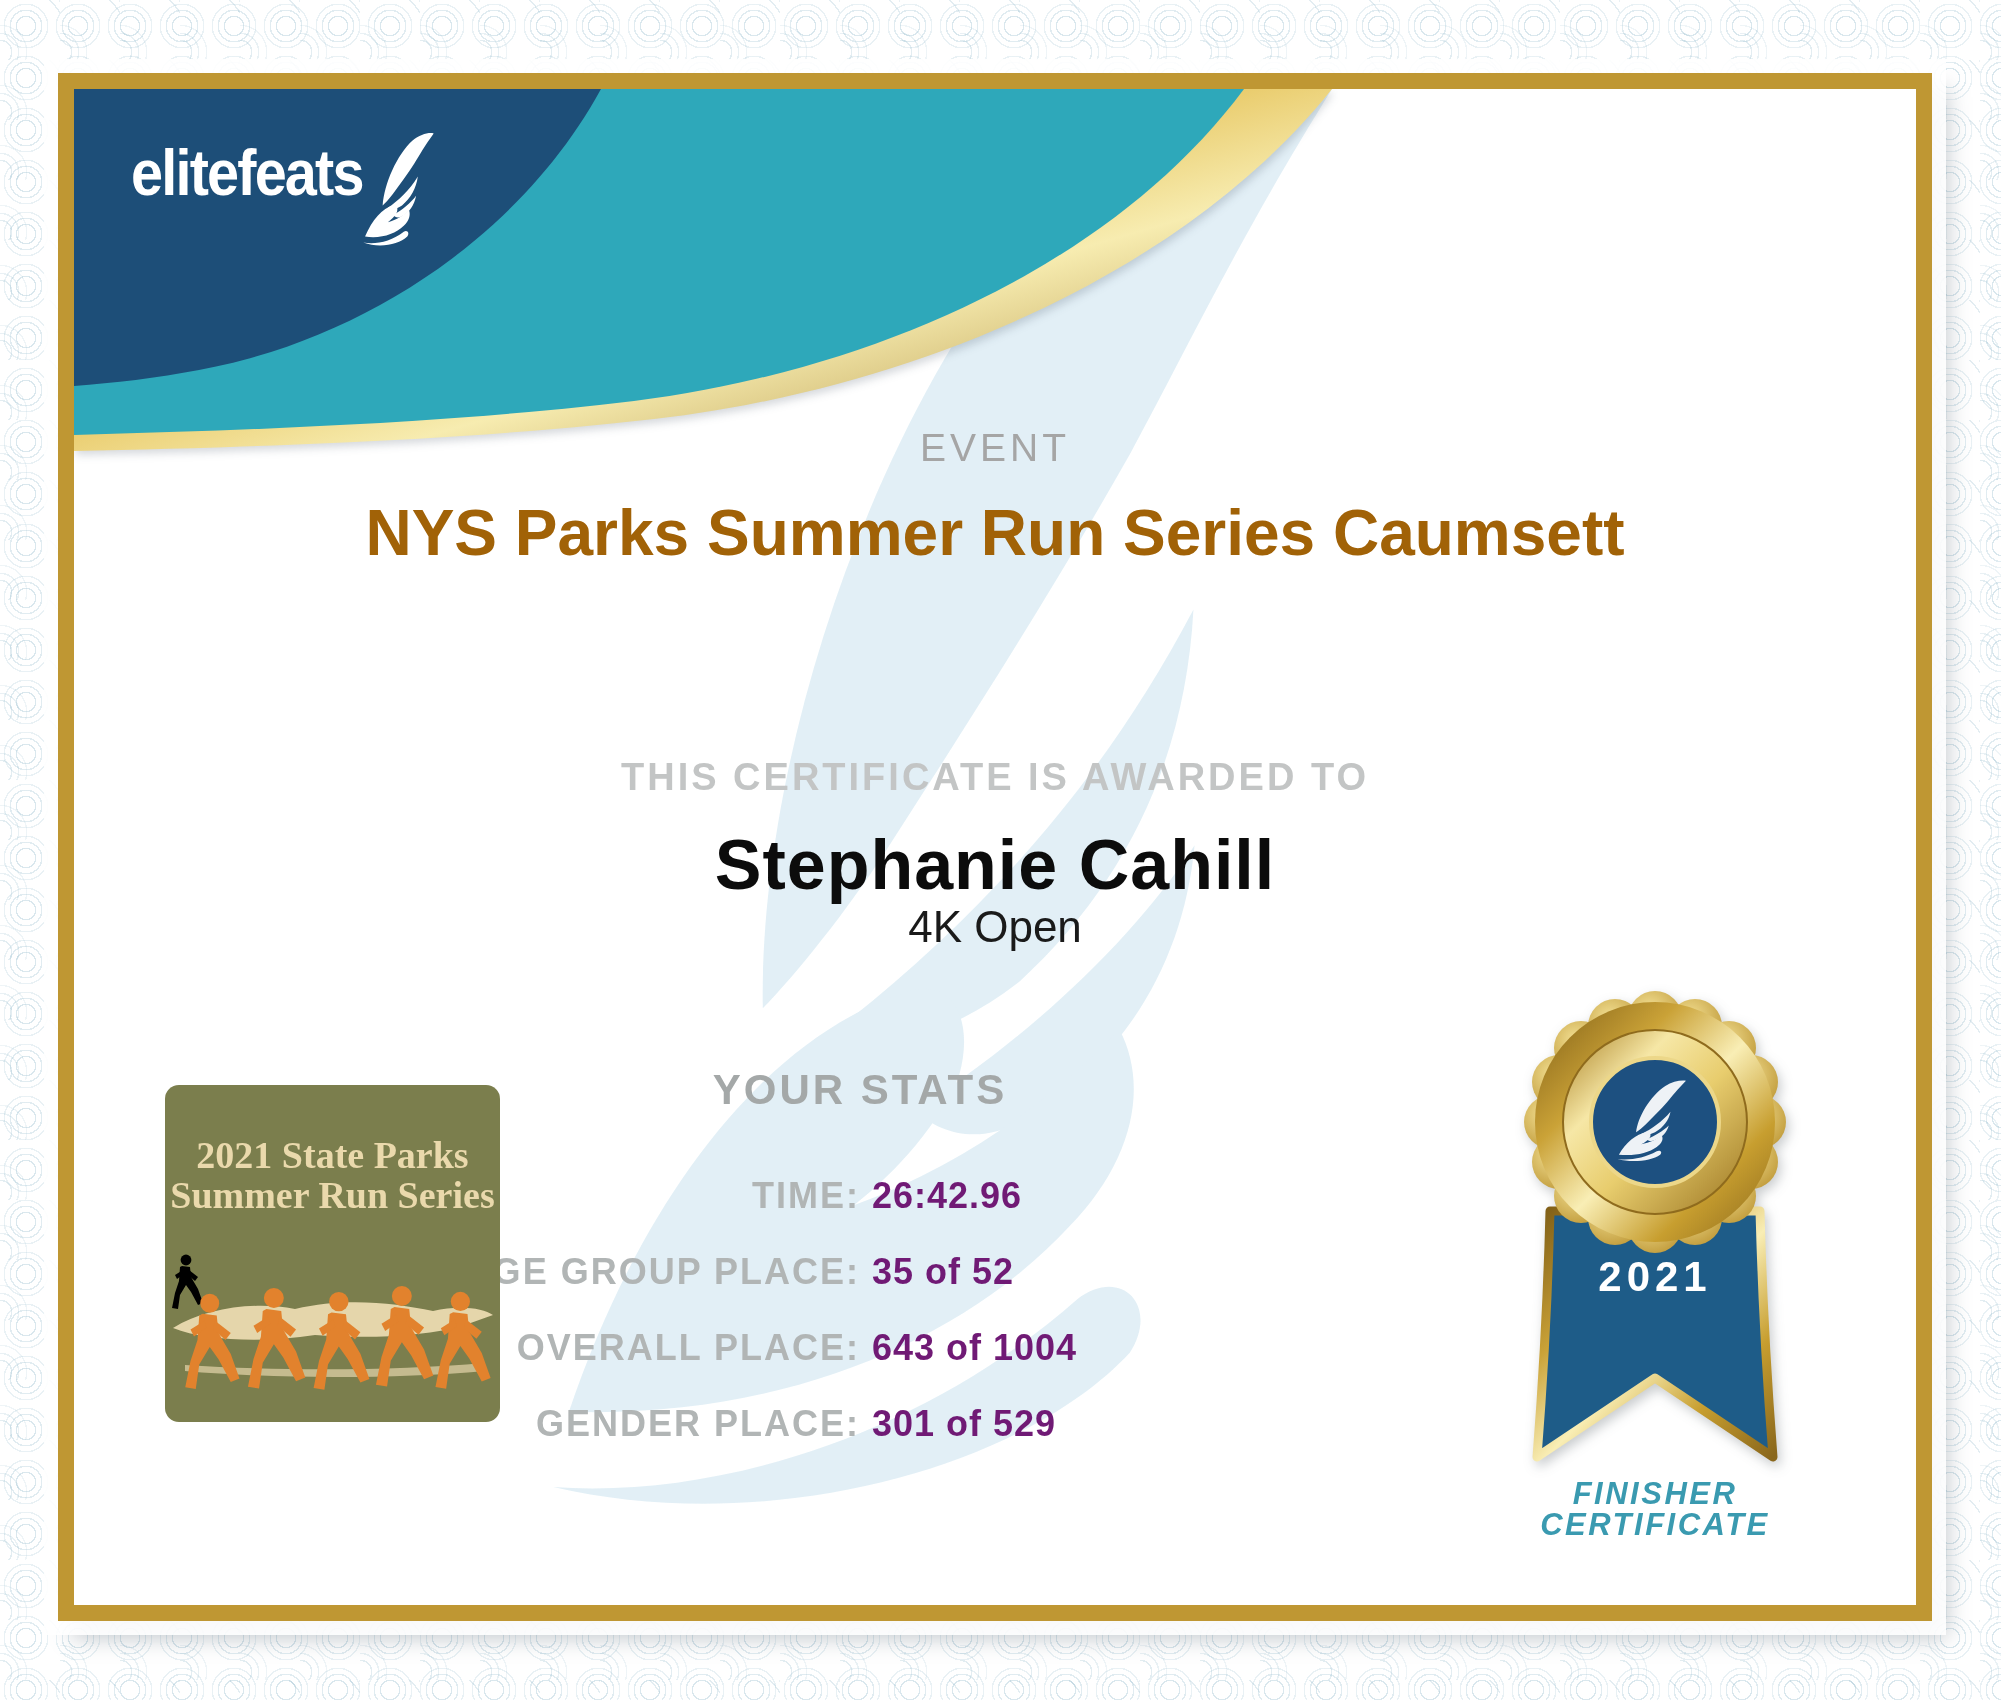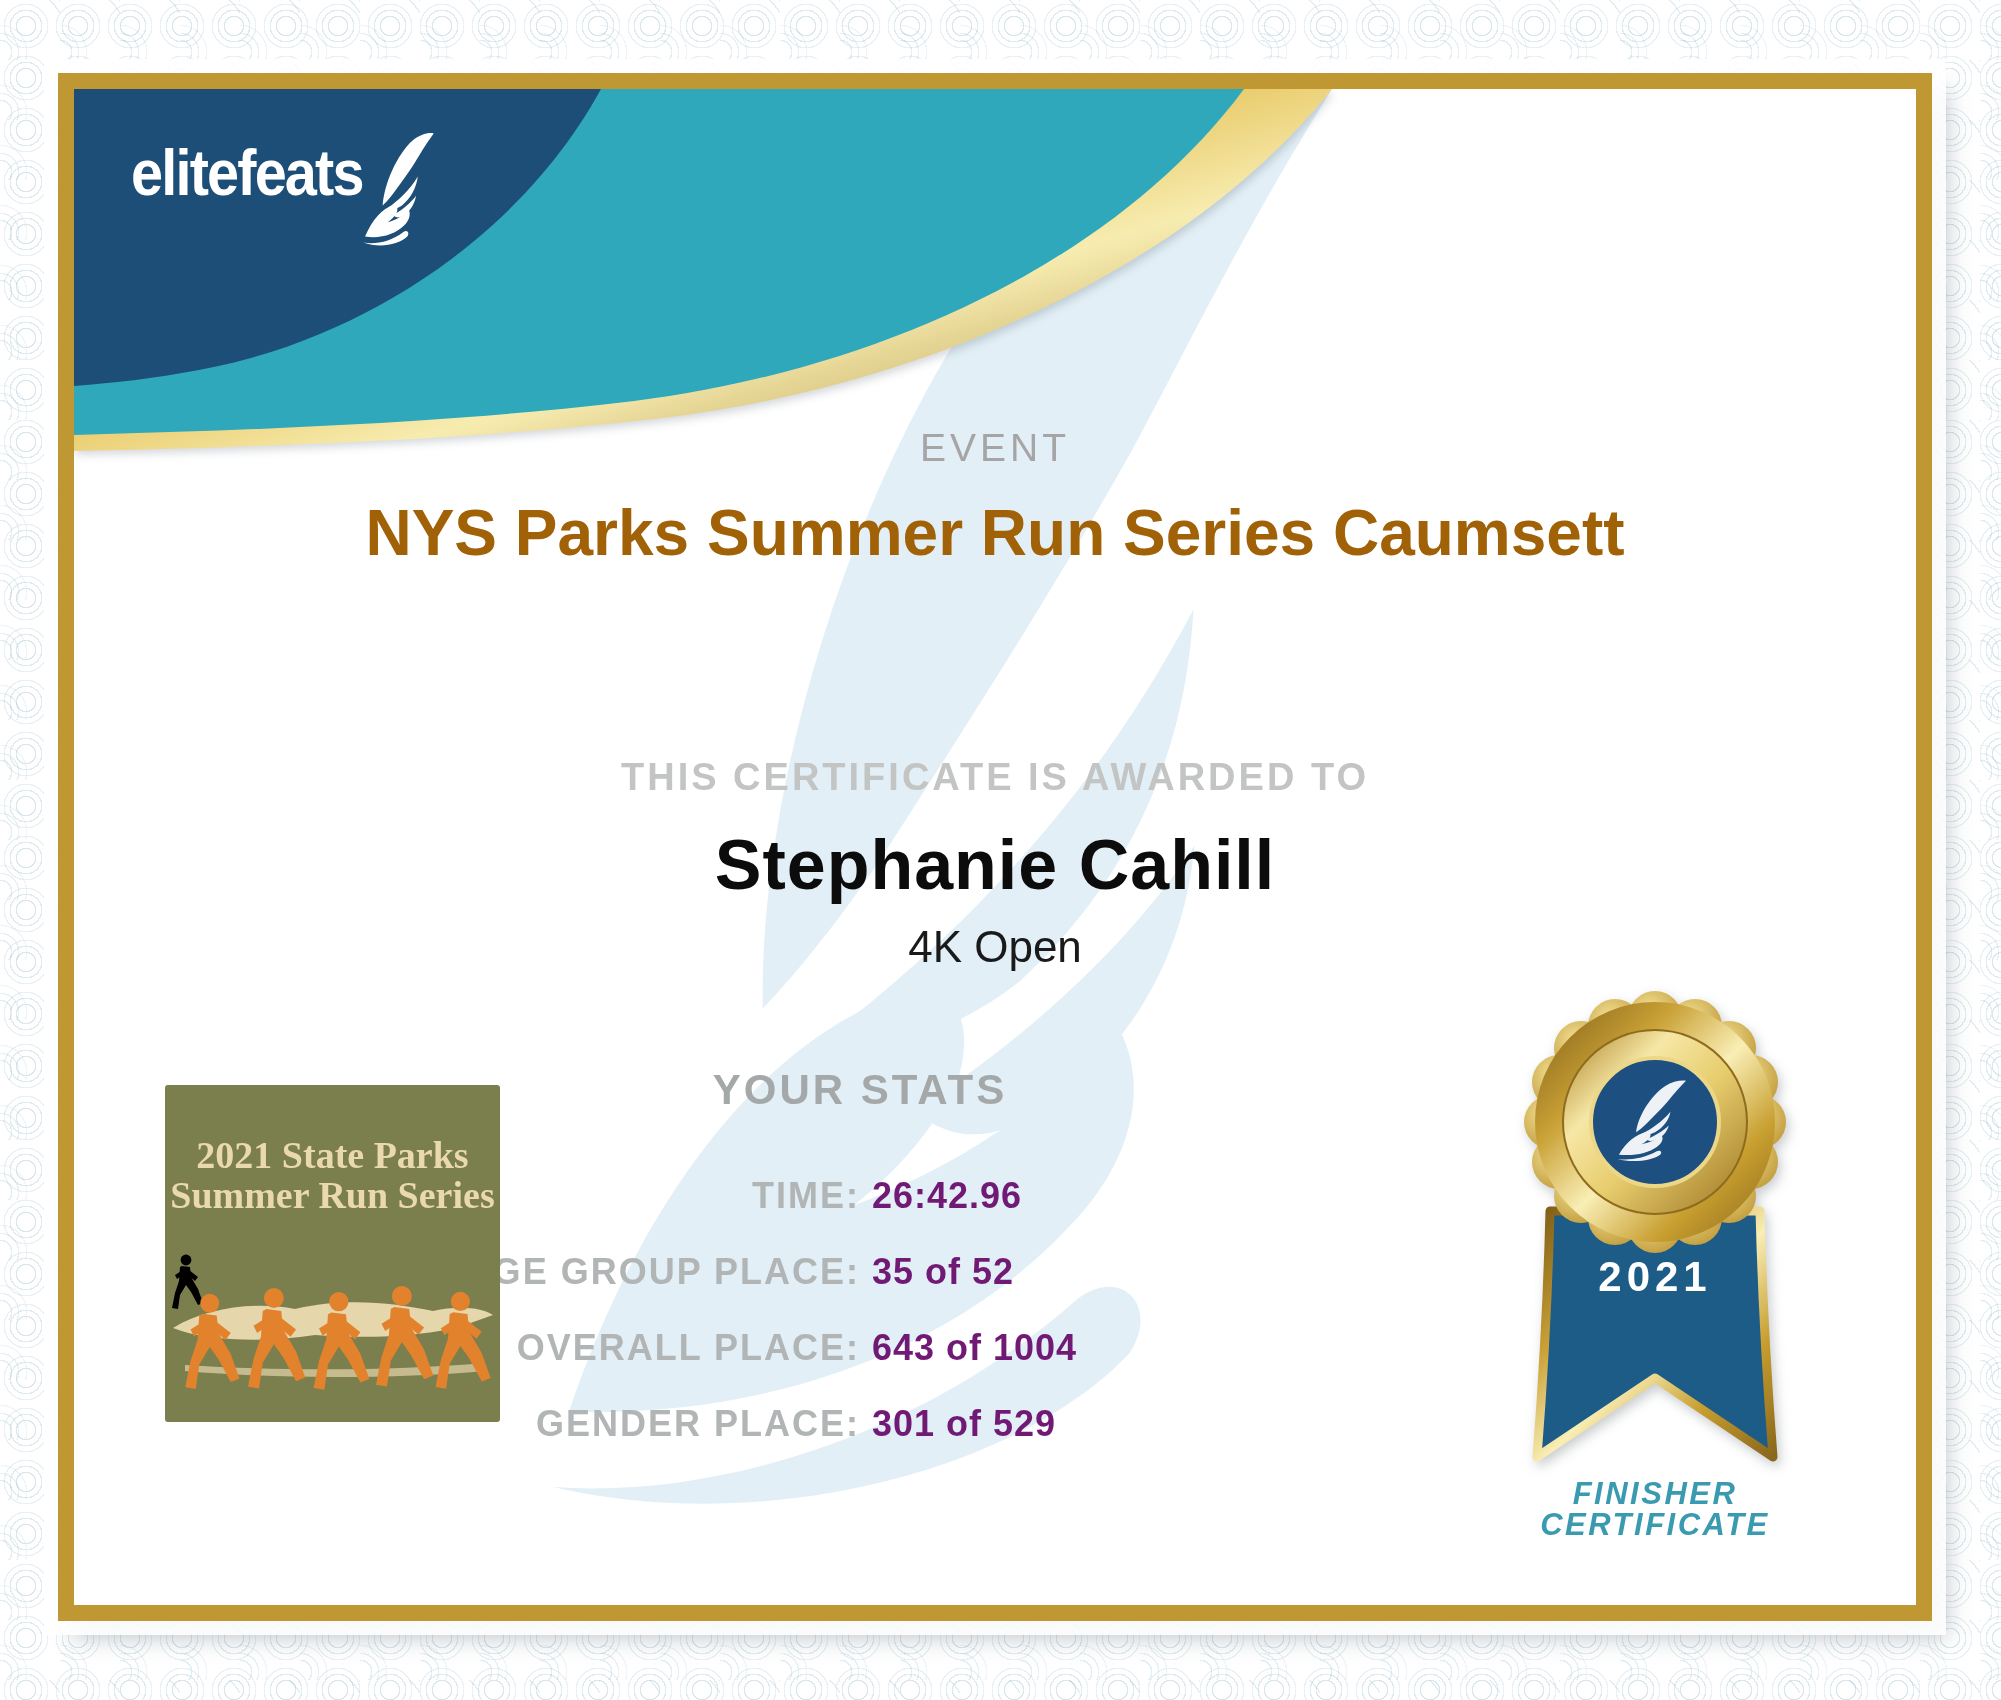--- a/index.html
+++ b/index.html
@@ -32,31 +32,31 @@
   .swoosh{left:0;top:0;filter:drop-shadow(2px 4px 4px rgba(20,40,60,.18));}
   .logo-text{
     left:57px;top:52px;color:#ffffff;font-size:64px;font-weight:700;
     letter-spacing:-2px;transform:scaleX(.9);transform-origin:left top;line-height:1;
   }
   .logo-icon{left:284px;top:42px;width:88px;height:120px;}
   .event-label{top:336px;font-size:39px;font-weight:400;letter-spacing:4px;color:#a5a5a5;line-height:1.2;}
   .event-name{top:404px;font-size:64px;font-weight:700;letter-spacing:0px;color:#a16207;line-height:80px;}
   .award-heading{top:664px;font-size:38px;font-weight:700;letter-spacing:3px;color:#c3c5c5;line-height:48px;}
   .recipient{top:734px;font-size:70px;font-weight:700;letter-spacing:1px;color:#0c0c0c;line-height:84px;}
-  .division{top:830px;font-size:44px;font-weight:400;color:#1a1a1a;line-height:56px;}
+  .division{top:810px;font-size:44px;font-weight:400;color:#1a1a1a;line-height:56px;}
   .stats-heading{
     top:975px;left:786px;transform:translateX(-50%);
     font-size:42px;font-weight:700;letter-spacing:3px;color:#a4a8a8;line-height:52px;white-space:nowrap;
   }
   .stats{left:0;top:1069px;width:1842px;}
   .stat-row{display:flex;align-items:baseline;height:76px;line-height:76px;font-size:36px;}
   .stat-label{width:786px;text-align:right;color:#b1b5b5;font-weight:700;letter-spacing:2px;}
   .stat-value{margin-left:12px;color:#701a75;font-weight:700;letter-spacing:1px;}
   .series-badge{
-    left:91px;top:996px;width:335px;height:337px;background:#7b7e4d;border-radius:3px;overflow:hidden;
+    left:91px;top:996px;width:335px;height:337px;background:#7b7e4d;border-radius:14px;overflow:hidden;
   }
   .series-line{position:absolute;left:0;width:335px;text-align:center;
     font-family:"Liberation Serif","DejaVu Serif",serif;font-weight:700;
     color:#ead9ac;font-size:38px;line-height:44px;letter-spacing:0px;white-space:nowrap;}
   .series-line1{top:48px;}
   .series-line2{top:88px;}
   .series-art{position:absolute;left:0;top:168px;width:335px;height:169px;}
   .medal-svg{left:1421px;top:900px;width:320px;height:500px;filter:drop-shadow(3px 5px 6px rgba(40,50,60,.25));}
   .medal-captions{left:1421px;top:1389px;width:320px;text-align:center;
     color:#3a9ab0;font-weight:700;font-size:31px;line-height:31px;letter-spacing:2.5px;font-style:italic;}

